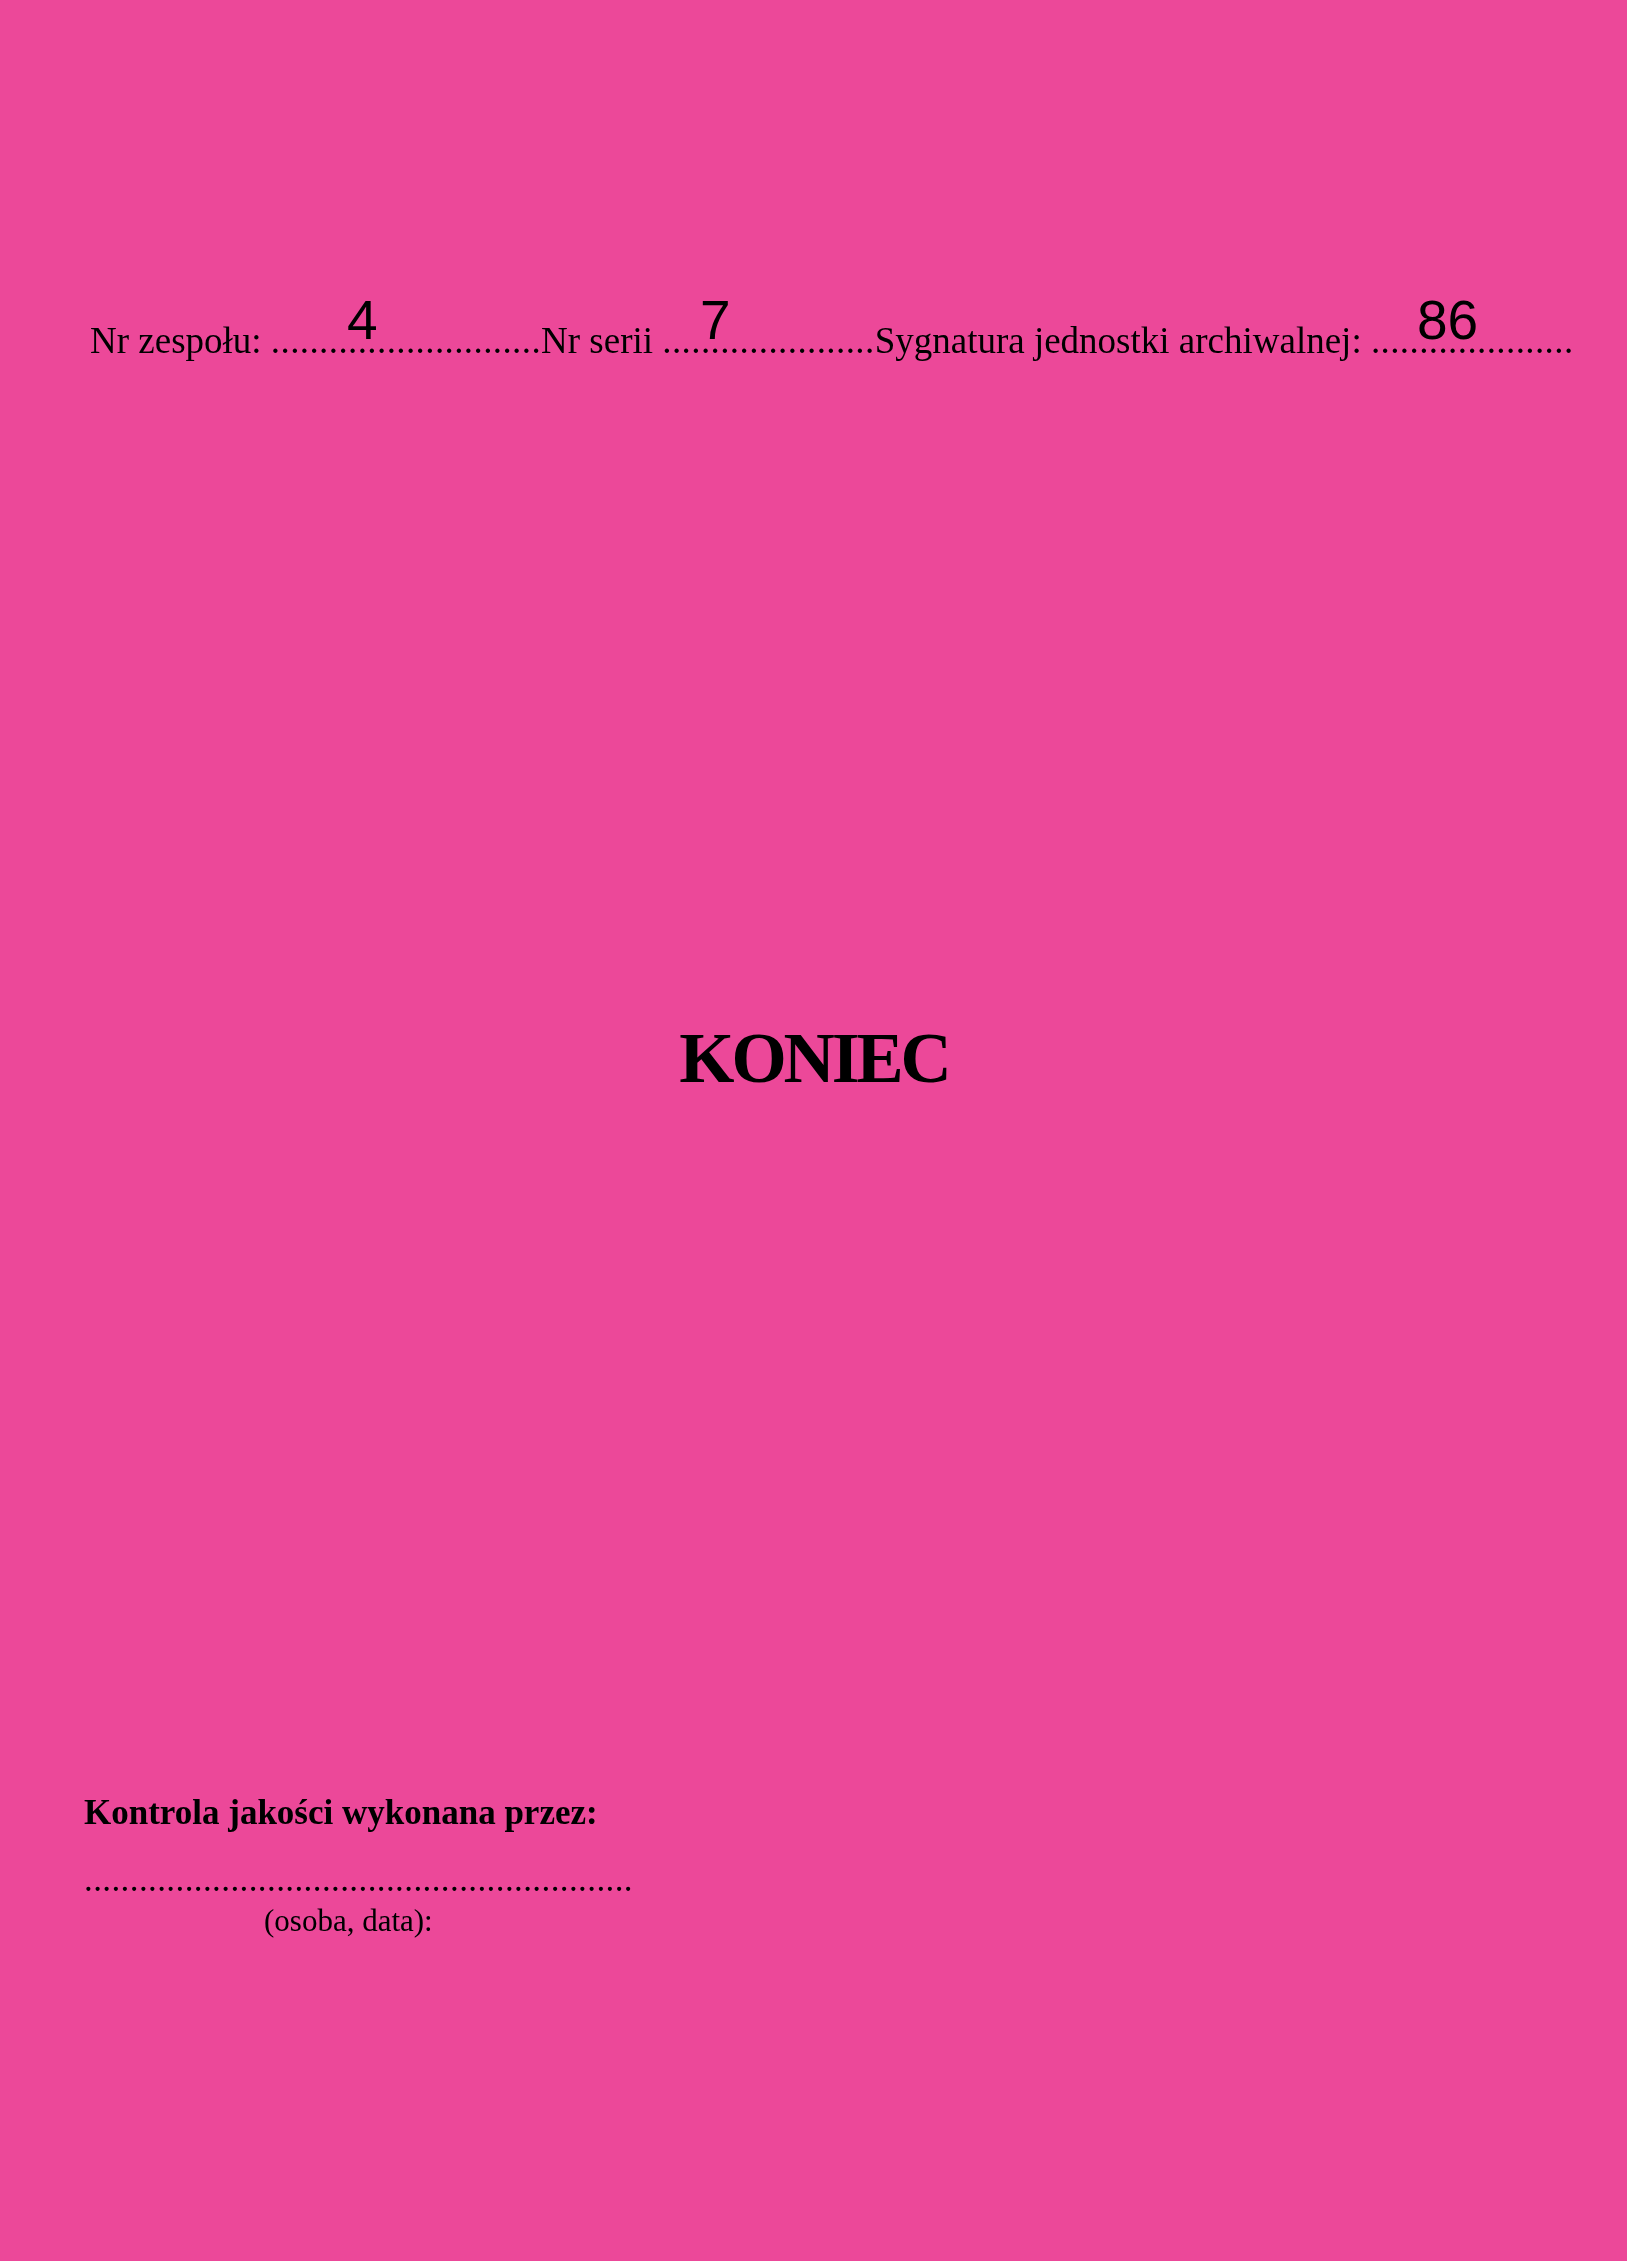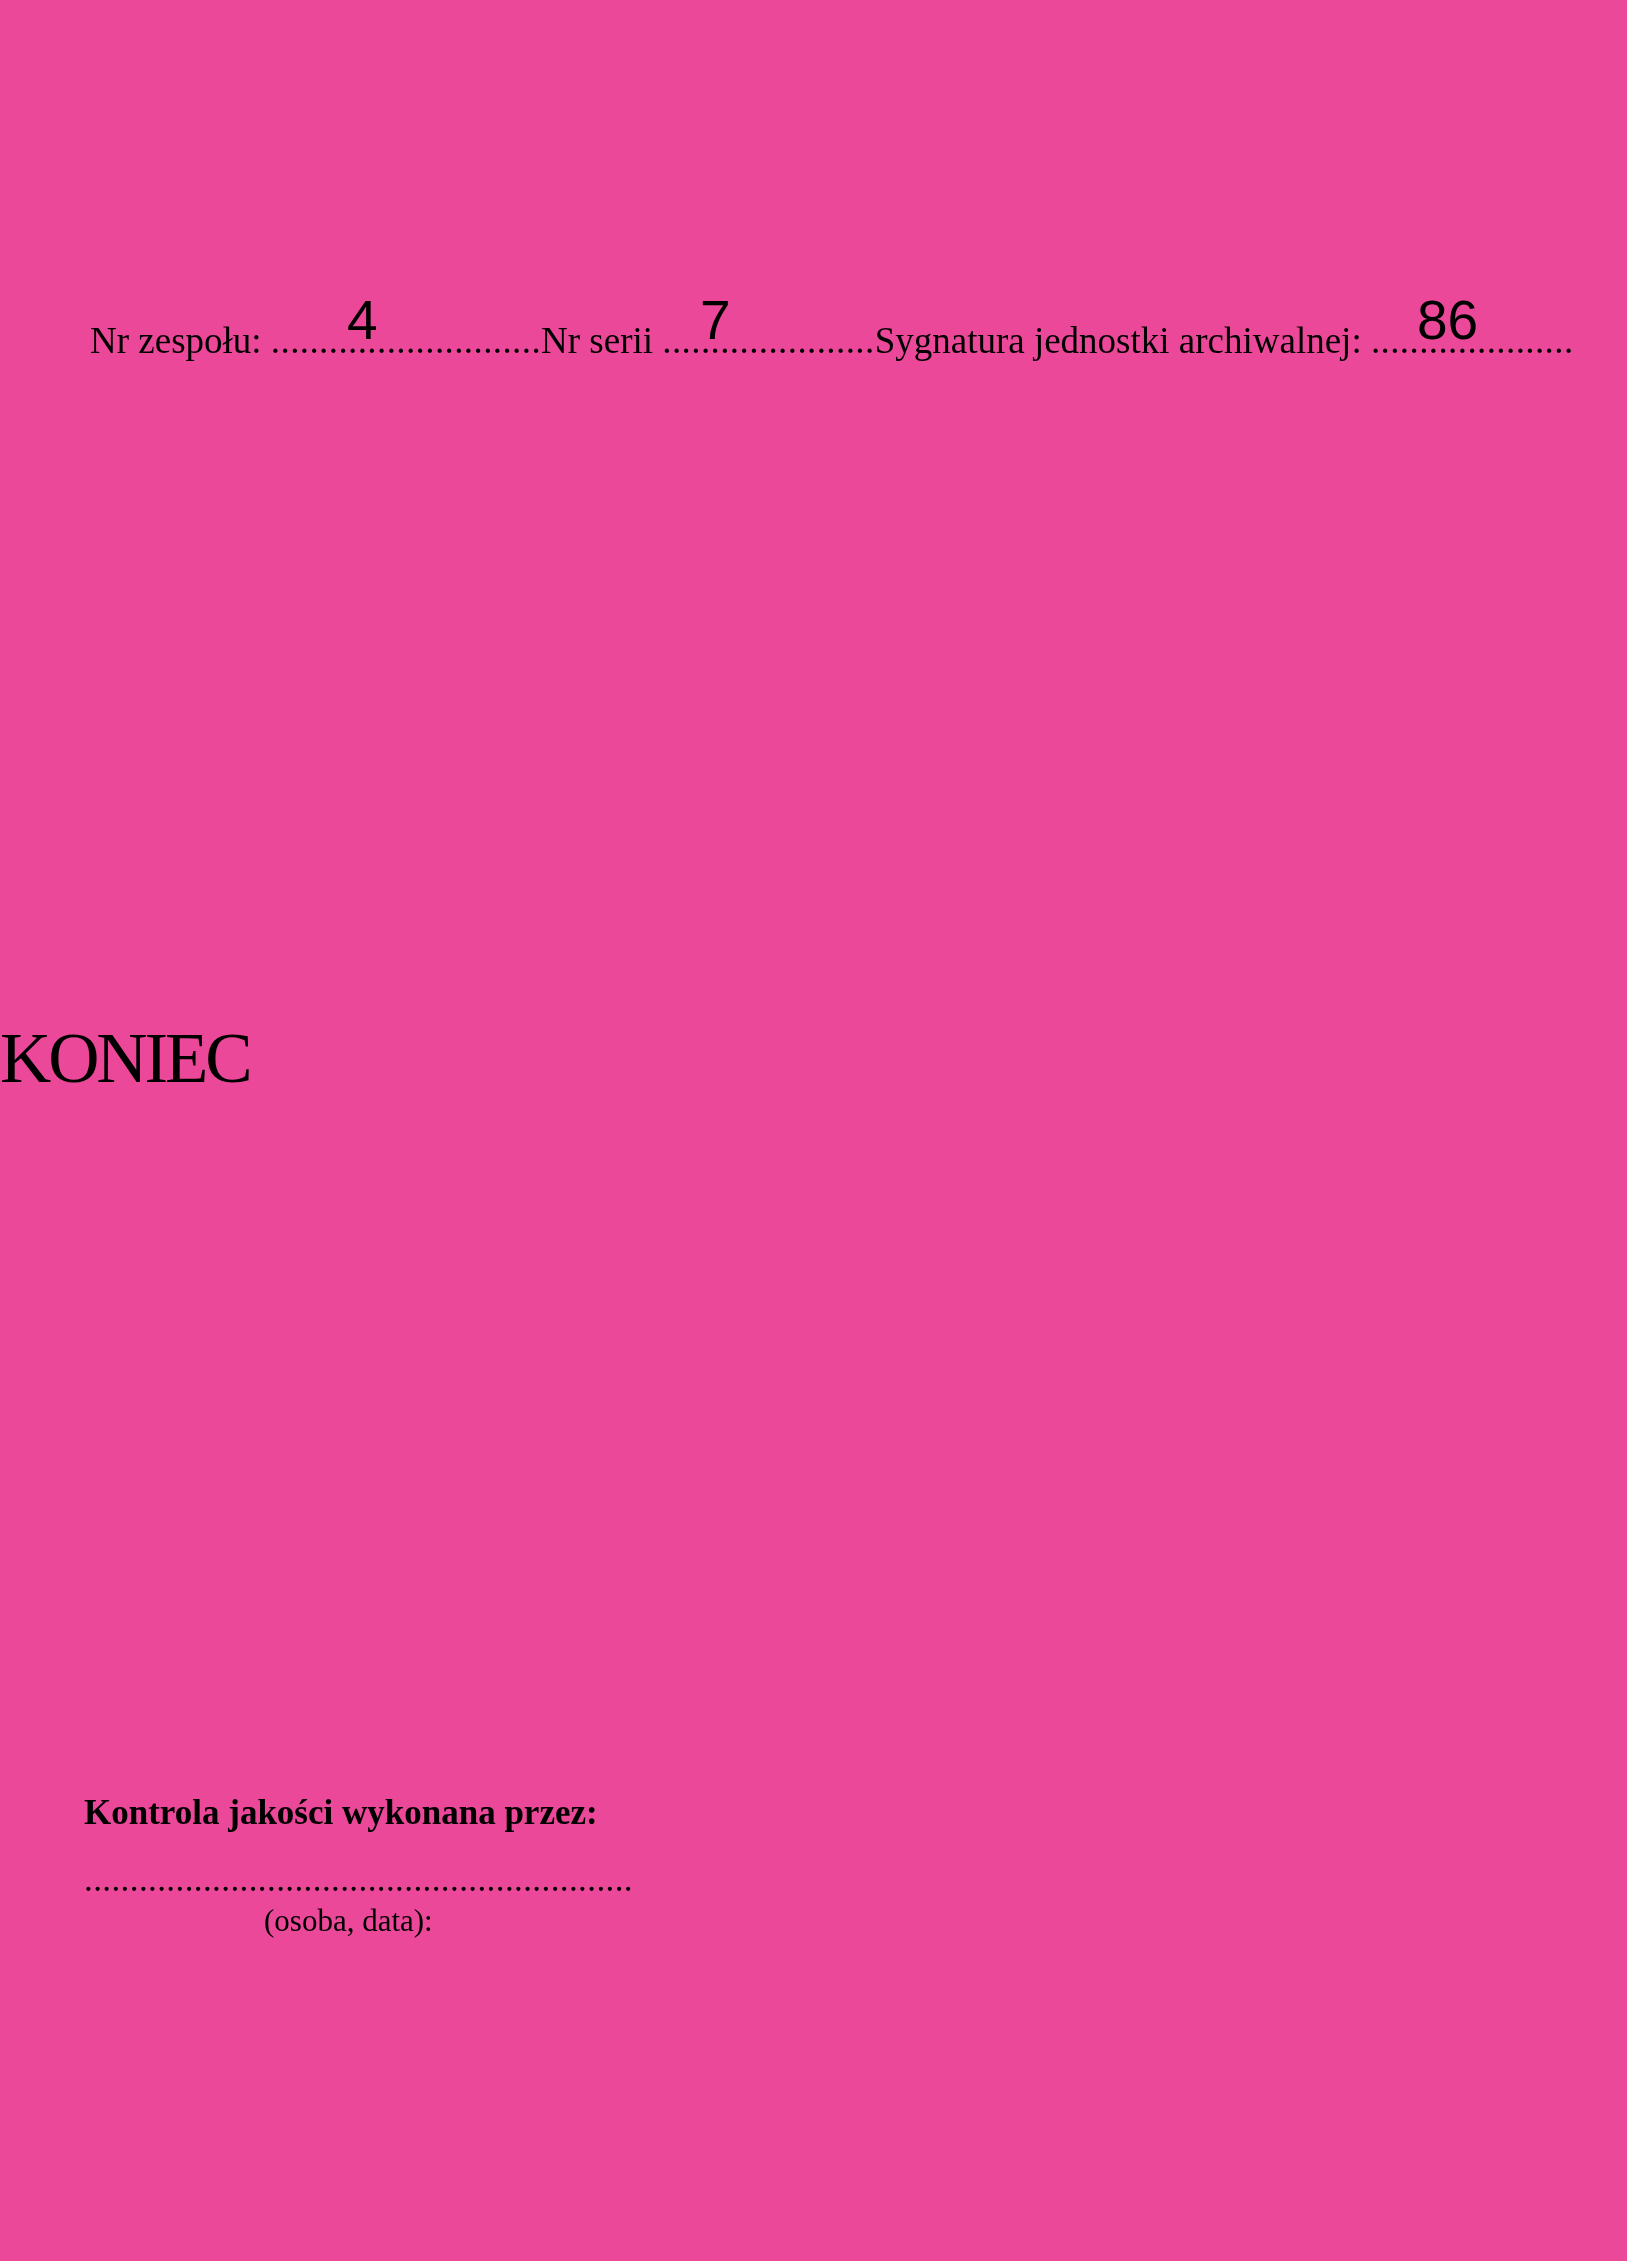--- a/index.html
+++ b/index.html
@@ -39,22 +39,23 @@
   }
   .fill-nr-zespolu   { left: 347px; }
   .fill-nr-serii     { left: 700px; }
   .fill-sygnatura    { left: 1417px; }
   
   .koniec {
     position: absolute;
     left: 0;
     top: 1023px;
     width: 100%;
+    text-align: center;
     font-size: 71px;
-    font-weight: normal;
+    font-weight: bold;
     letter-spacing: -3.1px;
     line-height: 1;
   }
   
   .qc-label {
     position: absolute;
     left: 84px;
     top: 1795px;
     font-size: 35px;
     line-height: 1;

